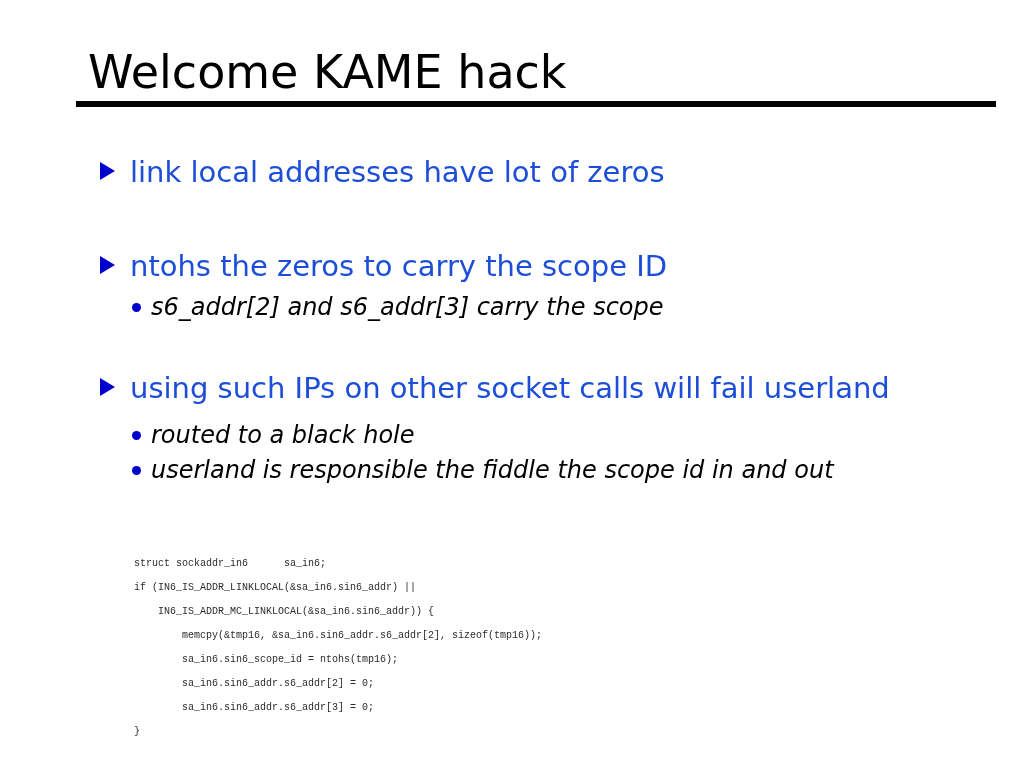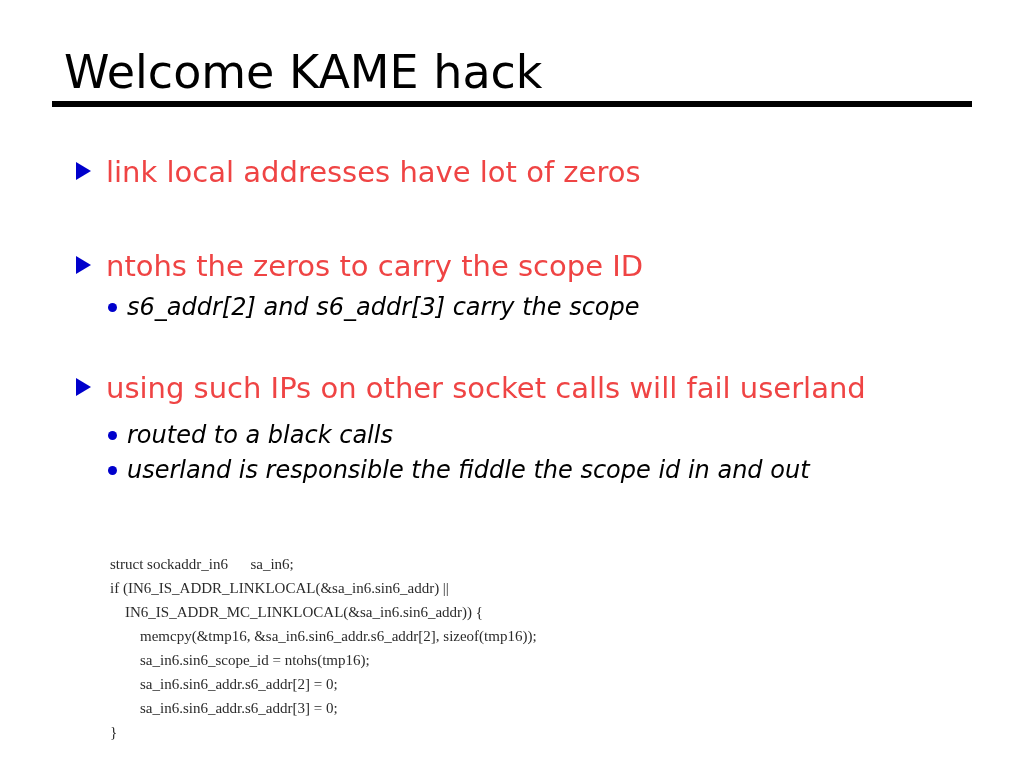--- a/index.html
+++ b/index.html
@@ -13,20 +13,21 @@
     overflow: hidden;
     font-family: "DejaVu Sans", sans-serif;
     color: #000000;
     position: relative;
   }
 
   .slide {
     position: absolute;
     inset: 0;
     background: #ffffff;
+    margin-left: 24px;
   }
 
   
   .title-area {
     position: absolute;
     left: 52px;
     top: 48px;
     width: 920px;
   }
   .slide-title {
@@ -54,21 +55,21 @@
     left: 70px;
     top: 148px;
     width: 900px;
   }
 
   .bullet1 {
     position: relative;
     padding-left: 36px;
     font-size: 29px;
     line-height: 1.66;
-    color: #ef4444;
+    color: #1d4ed8;
     margin: 0;
   }
   .bullet1 .tri-icon {
     position: absolute;
     left: 6px;
     top: 14px;
     width: 0;
     height: 0;
     border-left: 15px solid #0000cc;
     border-top: 9px solid transparent;
@@ -99,22 +100,22 @@
   .gap-sm { height: 6px; }
 
   
   .code-area {
     position: absolute;
     left: 110px;
     top: 552px;
     width: 880px;
   }
   .code-block {
-    font-family: Liberation Serif, serif;
-    font-size: 15px;
+    font-family: Liberation Mono, monospace;
+    font-size: 10px;
     line-height: 24px;
     color: #2b2b2b;
     white-space: pre;
     margin: 0;
   }
 </style>
 </head>
 <body>
 
 <div class="slide">
@@ -147,21 +148,21 @@
 
     <div class="bullet1">
       <span class="tri-icon"></span>
       <span>using such IPs on other socket calls will fail userland</span>
     </div>
 
     <div class="gap-sm"></div>
 
     <div class="bullet2">
       <span class="dot-icon"></span>
-      <span>routed to a black calls</span>
+      <span>routed to a black hole</span>
     </div>
 
     <div class="bullet2">
       <span class="dot-icon"></span>
       <span>userland is responsible the fiddle the scope id in and out</span>
     </div>
 
   </div>
 
   <div class="code-area">

